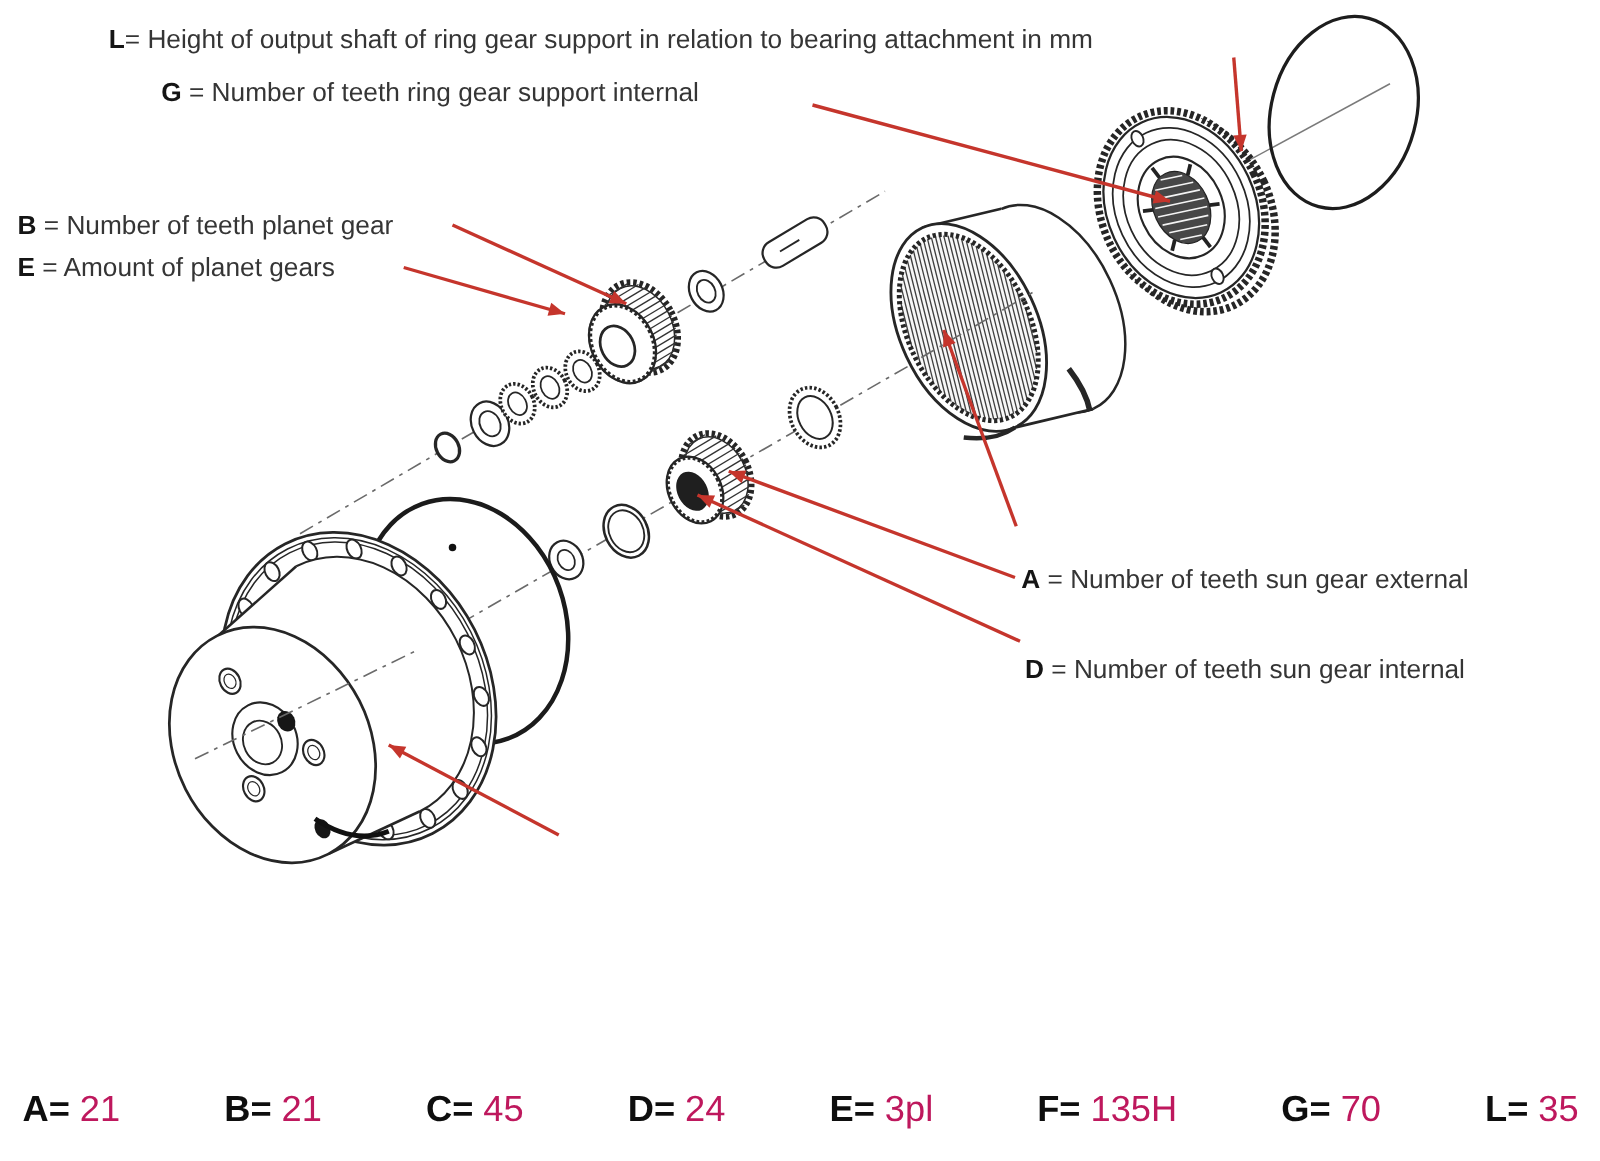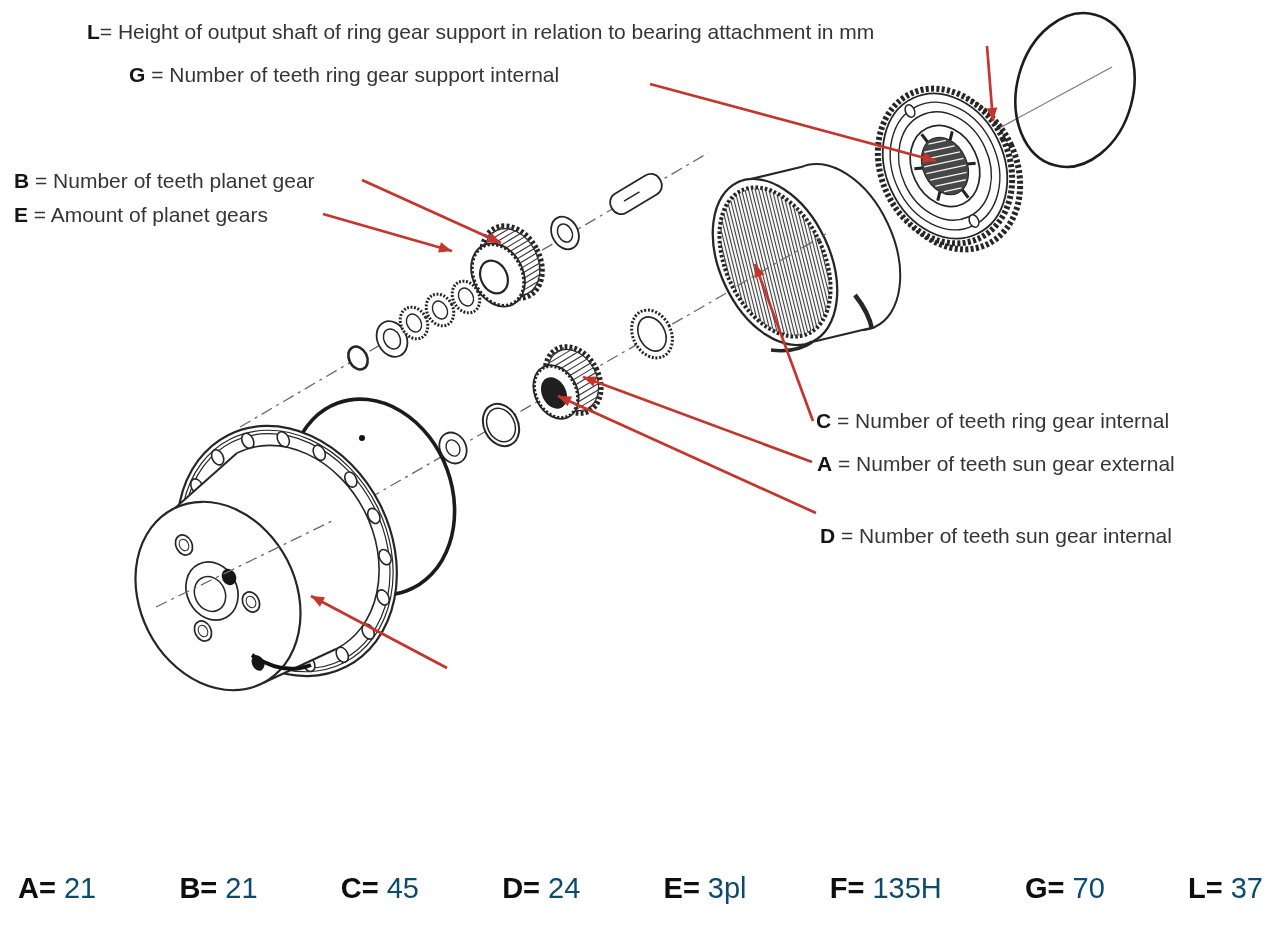--- a/index.html
+++ b/index.html
@@ -5,21 +5,21 @@
   html,body{margin:0;padding:0;background:#ffffff;}
   .stage{position:relative;width:1280px;height:929px;background:#ffffff;overflow:hidden;
          font-family:"Liberation Sans",sans-serif;}
   #diagram-svg{position:absolute;left:0;top:0;width:1280px;height:929px;}
   .callout{position:absolute;white-space:nowrap;font-size:21px;line-height:1.1;color:#353535;}
   .callout b{font-weight:700;color:#151515;}
   .values{position:absolute;left:18px;right:17px;top:872px;display:flex;
           justify-content:space-between;align-items:baseline;font-size:29px;color:#1c1c1c;}
   .val{white-space:nowrap;}
   .val b{font-weight:700;color:#0e0e0e;}
-  .val span{margin-left:8px;font-weight:400;color:#0c4a6e;}
+  .val span{margin-left:8px;font-weight:400;color:#be185d;}
 </style>
 </head>
 <body>
 
 <div class="stage">
 
   <svg id="diagram-svg" viewBox="0 0 1280 929">
       <g>
         <line x1="152" y1="623" x2="878" y2="206" stroke="#6a6a6a" stroke-dasharray="12 5 3 5" stroke-width="1.3" fill="none"></line>
         <line x1="240" y1="427" x2="708" y2="153" stroke="#6a6a6a" stroke-dasharray="12 5 3 5" stroke-width="1.3" fill="none"></line>
@@ -227,27 +227,26 @@
         <polygon points="558,396 572.0697008895756,396.45112844941735 567.6092477699842,406.2869994310807" fill="#c5352c"></polygon>
         <line x1="447" y1="668" x2="311" y2="596" stroke="#c5352c" stroke-width="2.7"></line>
         <polygon points="311,596 325.0158366027746,597.3100856171733 319.96264922224907,606.8549951137217" fill="#c5352c"></polygon>
       </g>
     </svg>
 
   <div class="callout" style="left:87px;top:20px"><b>L</b><span>= Height of output shaft of ring gear support in relation to bearing attachment in mm</span></div>
   <div class="callout" style="left:129px;top:63px"><b>G</b><span> = Number of teeth ring gear support internal</span></div>
   <div class="callout" style="left:14px;top:169px"><b>B</b><span> = Number of teeth planet gear</span></div>
   <div class="callout" style="left:14px;top:203px"><b>E</b><span> = Amount of planet gears</span></div>
-  <div class="callout" style="left:816px;top:409px"><b>C</b><span> = Number of teeth ring gear internal</span></div>
   <div class="callout" style="left:817px;top:452px"><b>A</b><span> = Number of teeth sun gear external</span></div>
   <div class="callout" style="left:820px;top:524px"><b>D</b><span> = Number of teeth sun gear internal</span></div>
 
   <div class="values">
     <div class="val"><b>A=</b><span>21</span></div>
     <div class="val"><b>B=</b><span>21</span></div>
     <div class="val"><b>C=</b><span>45</span></div>
     <div class="val"><b>D=</b><span>24</span></div>
     <div class="val"><b>E=</b><span>3pl</span></div>
     <div class="val"><b>F=</b><span>135H</span></div>
     <div class="val"><b>G=</b><span>70</span></div>
-    <div class="val"><b>L=</b><span>37</span></div>
+    <div class="val"><b>L=</b><span>35</span></div>
   </div>
 </div>
 
 </body></html>

